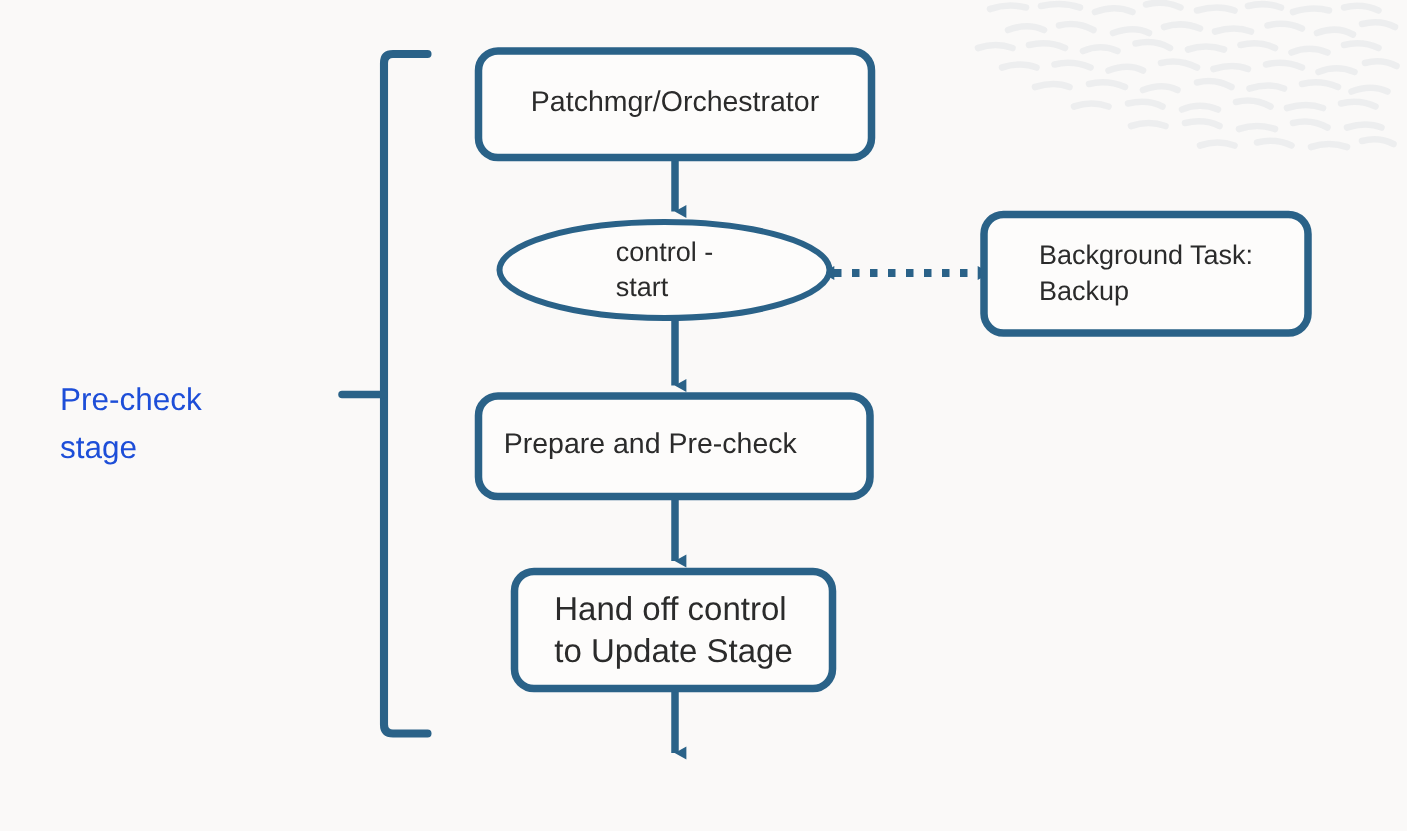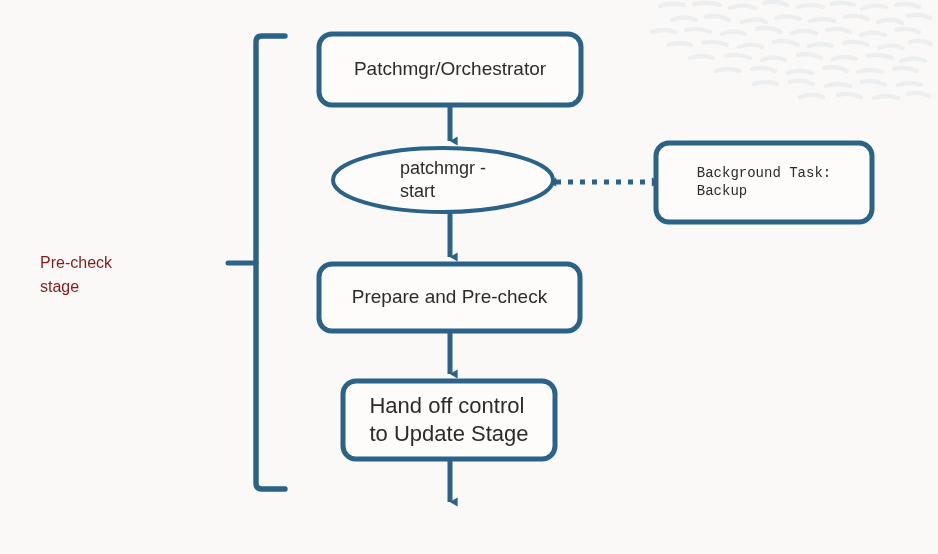--- a/index.html
+++ b/index.html
@@ -32,22 +32,22 @@
     display: flex;
     align-items: center;
     justify-content: center;
     color: #2b2b2b;
     line-height: 1.28;
     pointer-events: none;
     white-space: pre-line;
   }
   .stage-label {
     position: absolute;
-    color: #7f1d1d;
-    font-size: 16px;
+    color: #1d4ed8;
+    font-size: 21px;
     line-height: 1.5;
     white-space: pre-line;
   }
 </style>
 </head>
 <body>
 
 <div id="canvas">
 
   <svg class="diag-svg" viewBox="0 0 938 554">
@@ -146,24 +146,24 @@
     <rect x="319" y="264" width="261" height="67" rx="13" ry="13" fill="#fdfcfb" stroke="#2a6288" stroke-width="5"></rect>
 
     <rect x="343" y="381" width="212" height="78" rx="13" ry="13" fill="#fdfcfb" stroke="#2a6288" stroke-width="5"></rect>
   </svg>
 
   <div class="stage-label" style="left:40px; top:251px; width:150px;">Pre-check
 stage</div>
 
   <div class="node-text" style="left:319px; top:34px; width:262px; height:71px; font-size:19px;">Patchmgr/Orchestrator</div>
 
-  <div class="node-text" style="left:333px; top:148px; width:220px; height:64px; font-size:18px;">patchmgr -
+  <div class="node-text" style="left:333px; top:148px; width:220px; height:64px; font-size:18px;">control -
 start</div>
 
-  <div class="node-text" style="left:656px; top:143px; width:216px; height:79px; font-size:14px;font-family:Liberation Mono, monospace;">Background Task:
+  <div class="node-text" style="left:656px; top:143px; width:216px; height:79px; font-size:18px;">Background Task:
 Backup</div>
 
-  <div class="node-text" style="left:319px; top:264px; width:261px; height:67px; font-size:19px;">Prepare and Pre-check</div>
+  <div class="node-text" style="left:303px; top:264px; width:261px; height:67px; font-size:19px;">Prepare and Pre-check</div>
 
   <div class="node-text" style="left:343px; top:381px; width:212px; height:78px; font-size:22px;">Hand off control
 to Update Stage</div>
 
 </div>
 
 </body></html>

